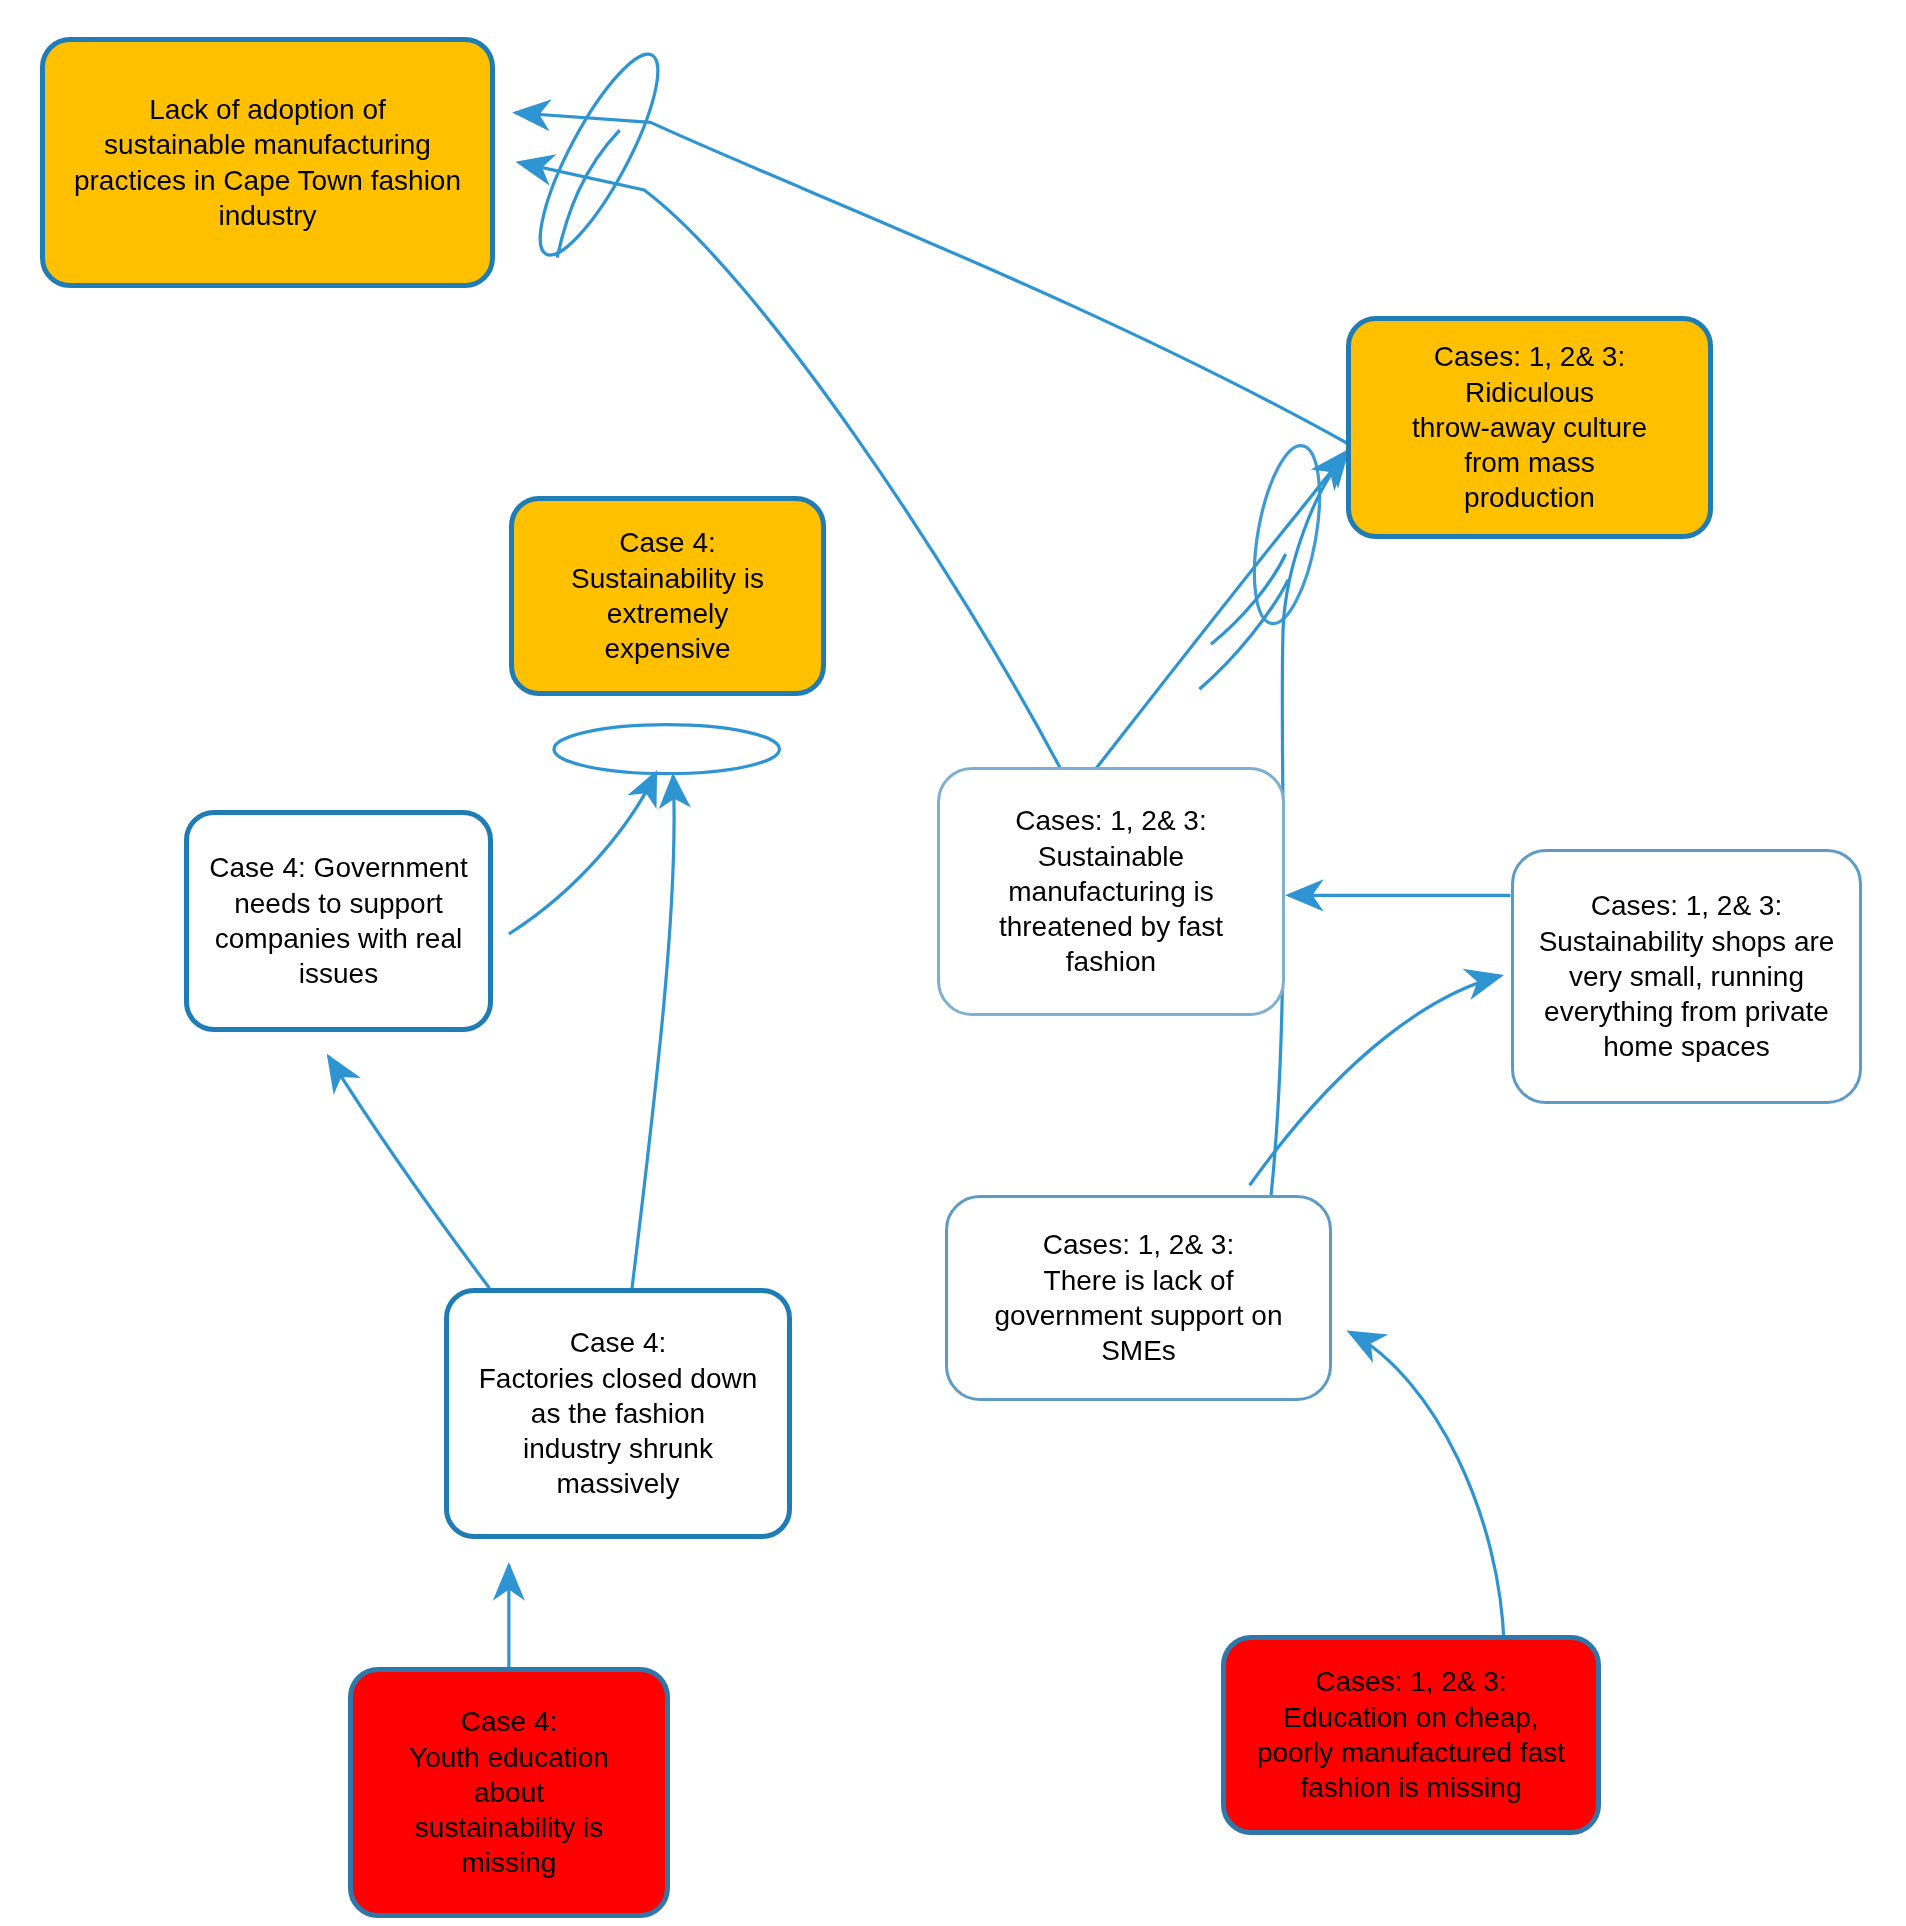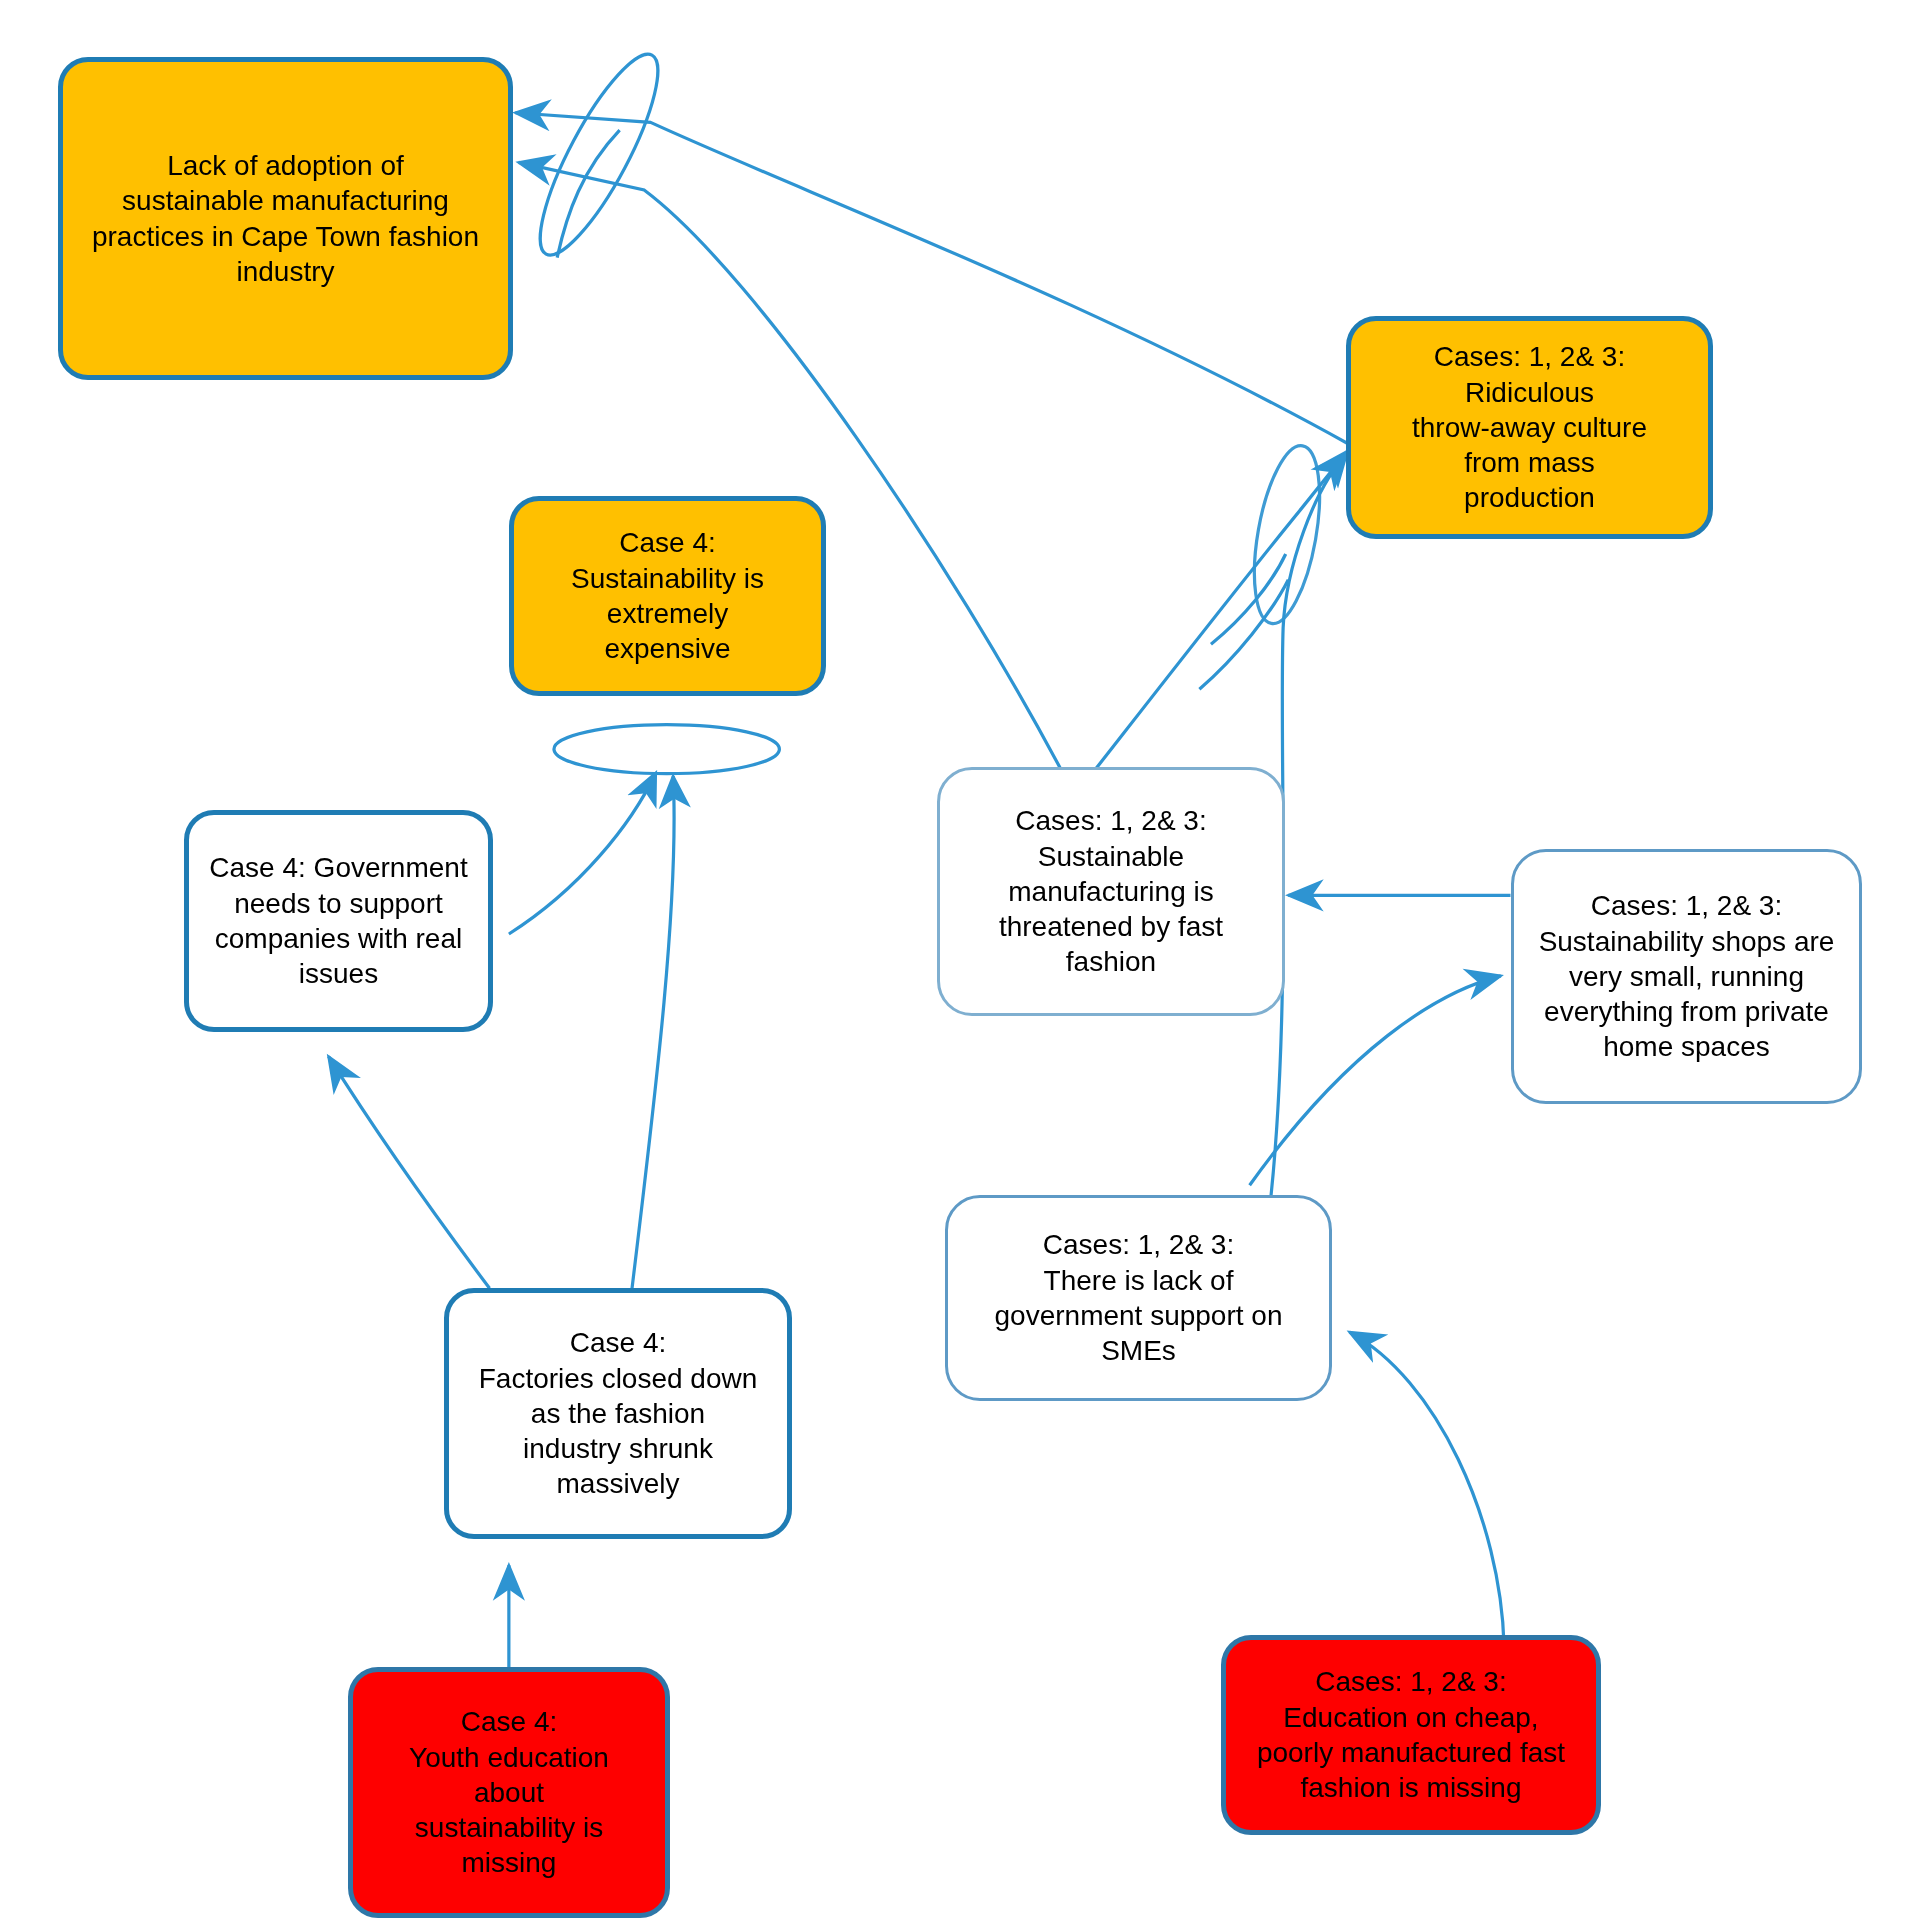--- a/index.html
+++ b/index.html
@@ -73,21 +73,21 @@
 
       <path d="M1940,1840 C2090,1630 2230,1540 2330,1515" marker-end="url(#arwS)"></path>
 
       <path d="M2335,2555 C2330,2360 2230,2140 2095,2068" marker-end="url(#arwS)"></path>
 
       <path d="M790,2600 L790,2430" marker-end="url(#arwS)"></path>
 
     </g>
   </svg>
 
-  <div class="node n-orange" style="left:58px;top:37px;width:455px;height:323px;font-size:28px;margin-top:20px;">
+  <div class="node n-orange" style="left:40px;top:37px;width:455px;height:251px;font-size:28px;">
     <span class="txt">Lack of adoption of
 sustainable manufacturing
 practices in Cape Town fashion
 industry</span>
   </div>
 
   <div class="node n-orange" style="left:1346px;top:316px;width:367px;height:223px;font-size:28px;">
     <span class="txt">Cases: 1, 2&amp; 3:
 Ridiculous
 throw-away culture

